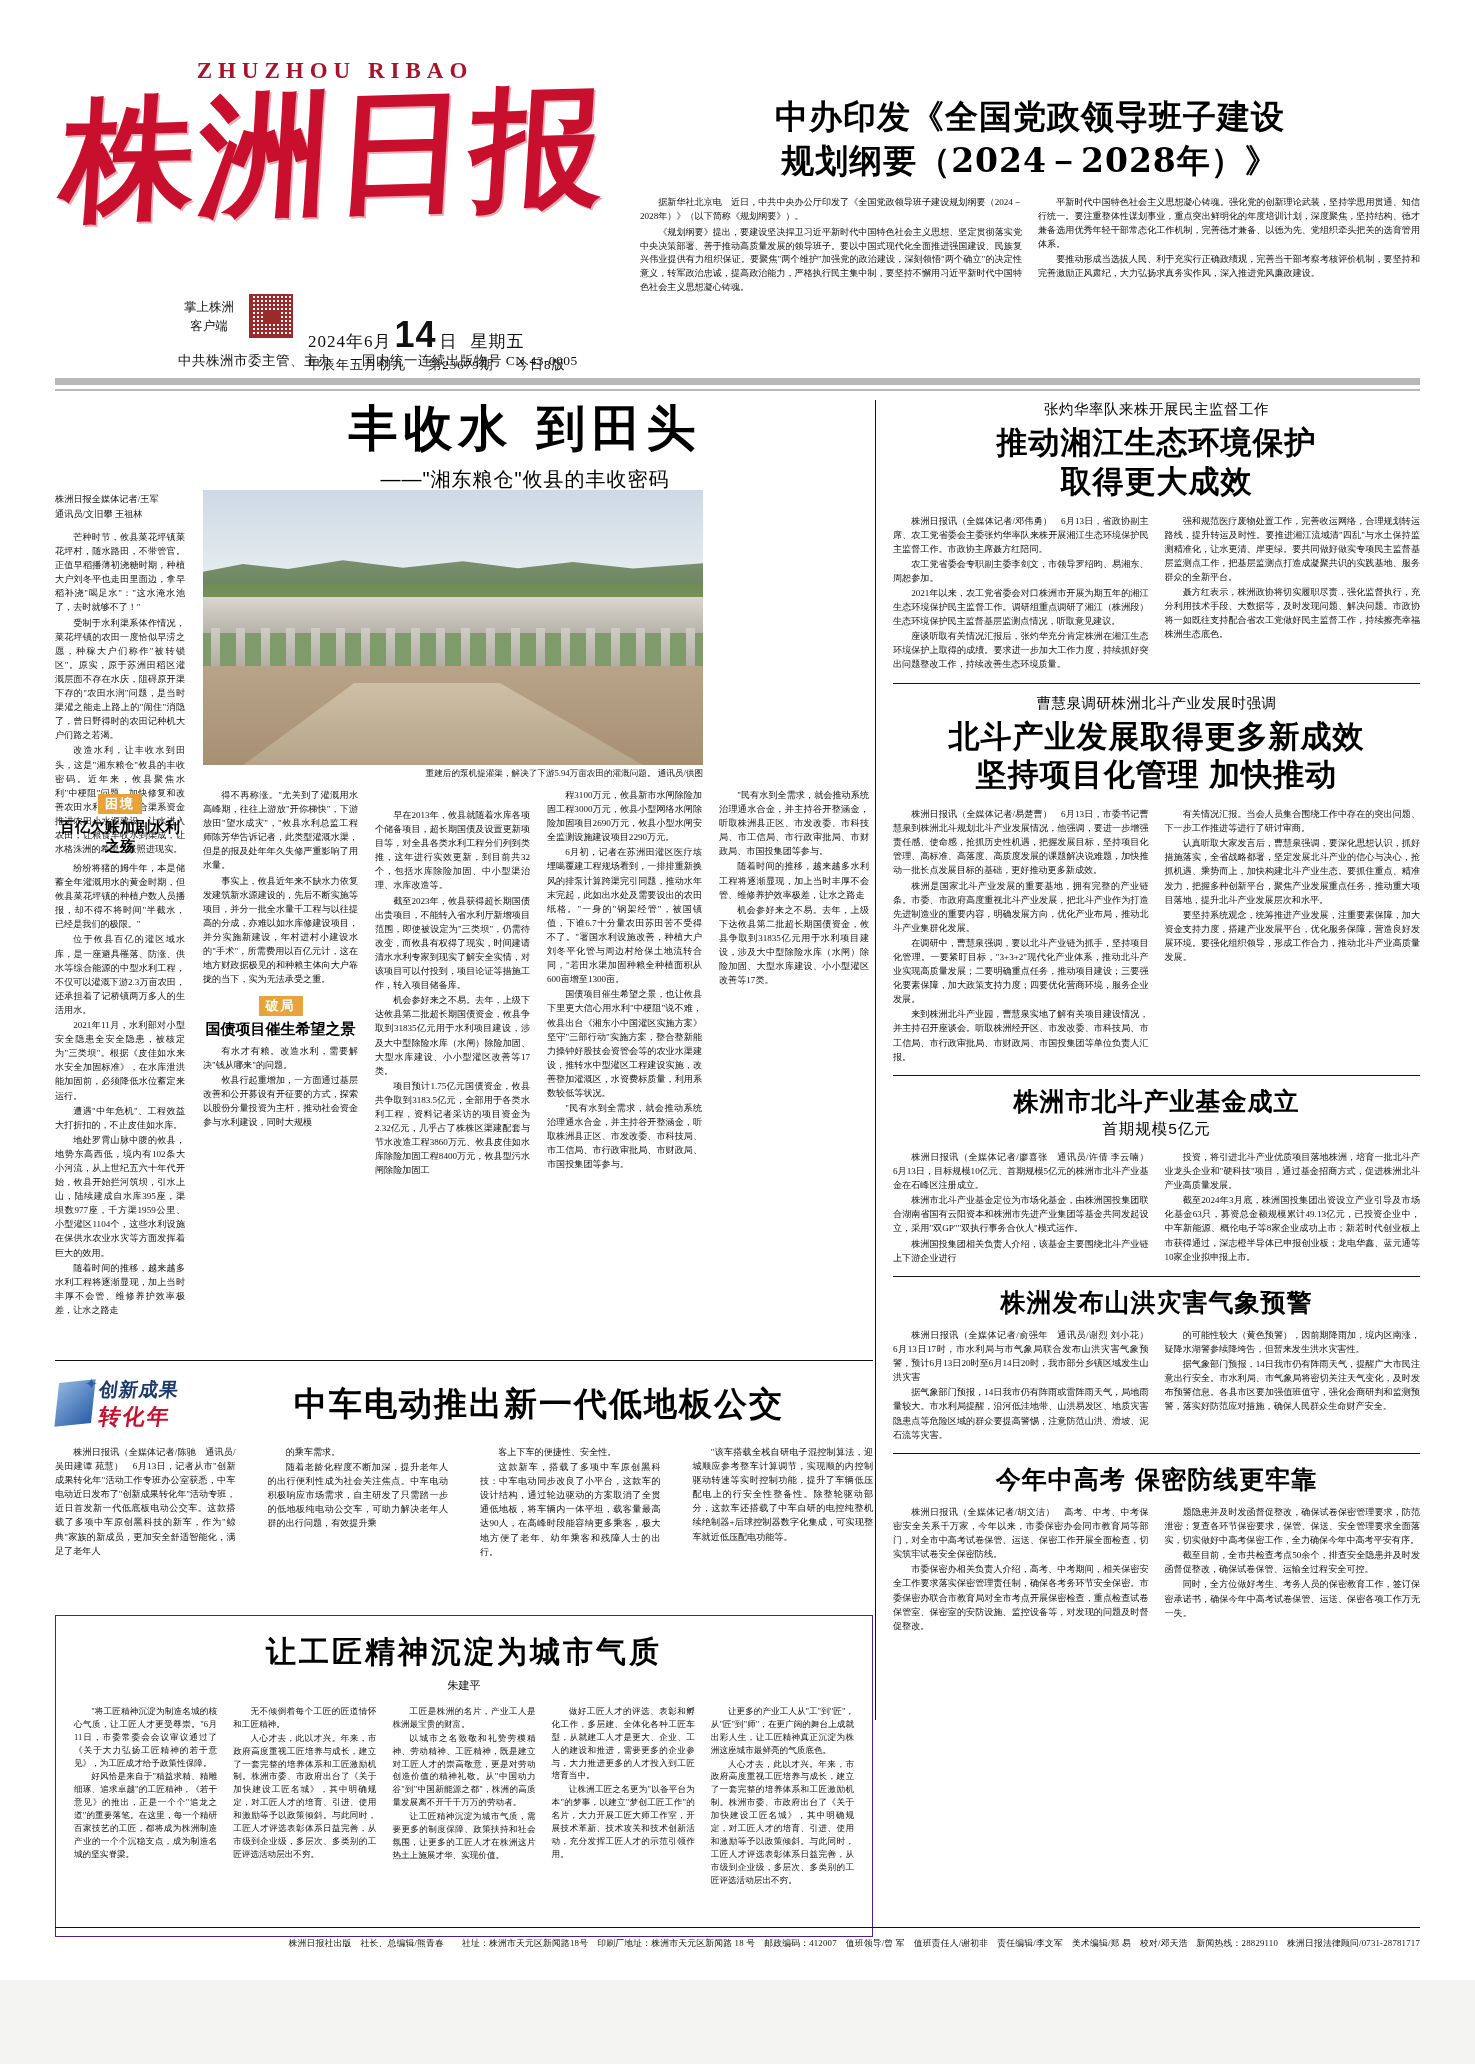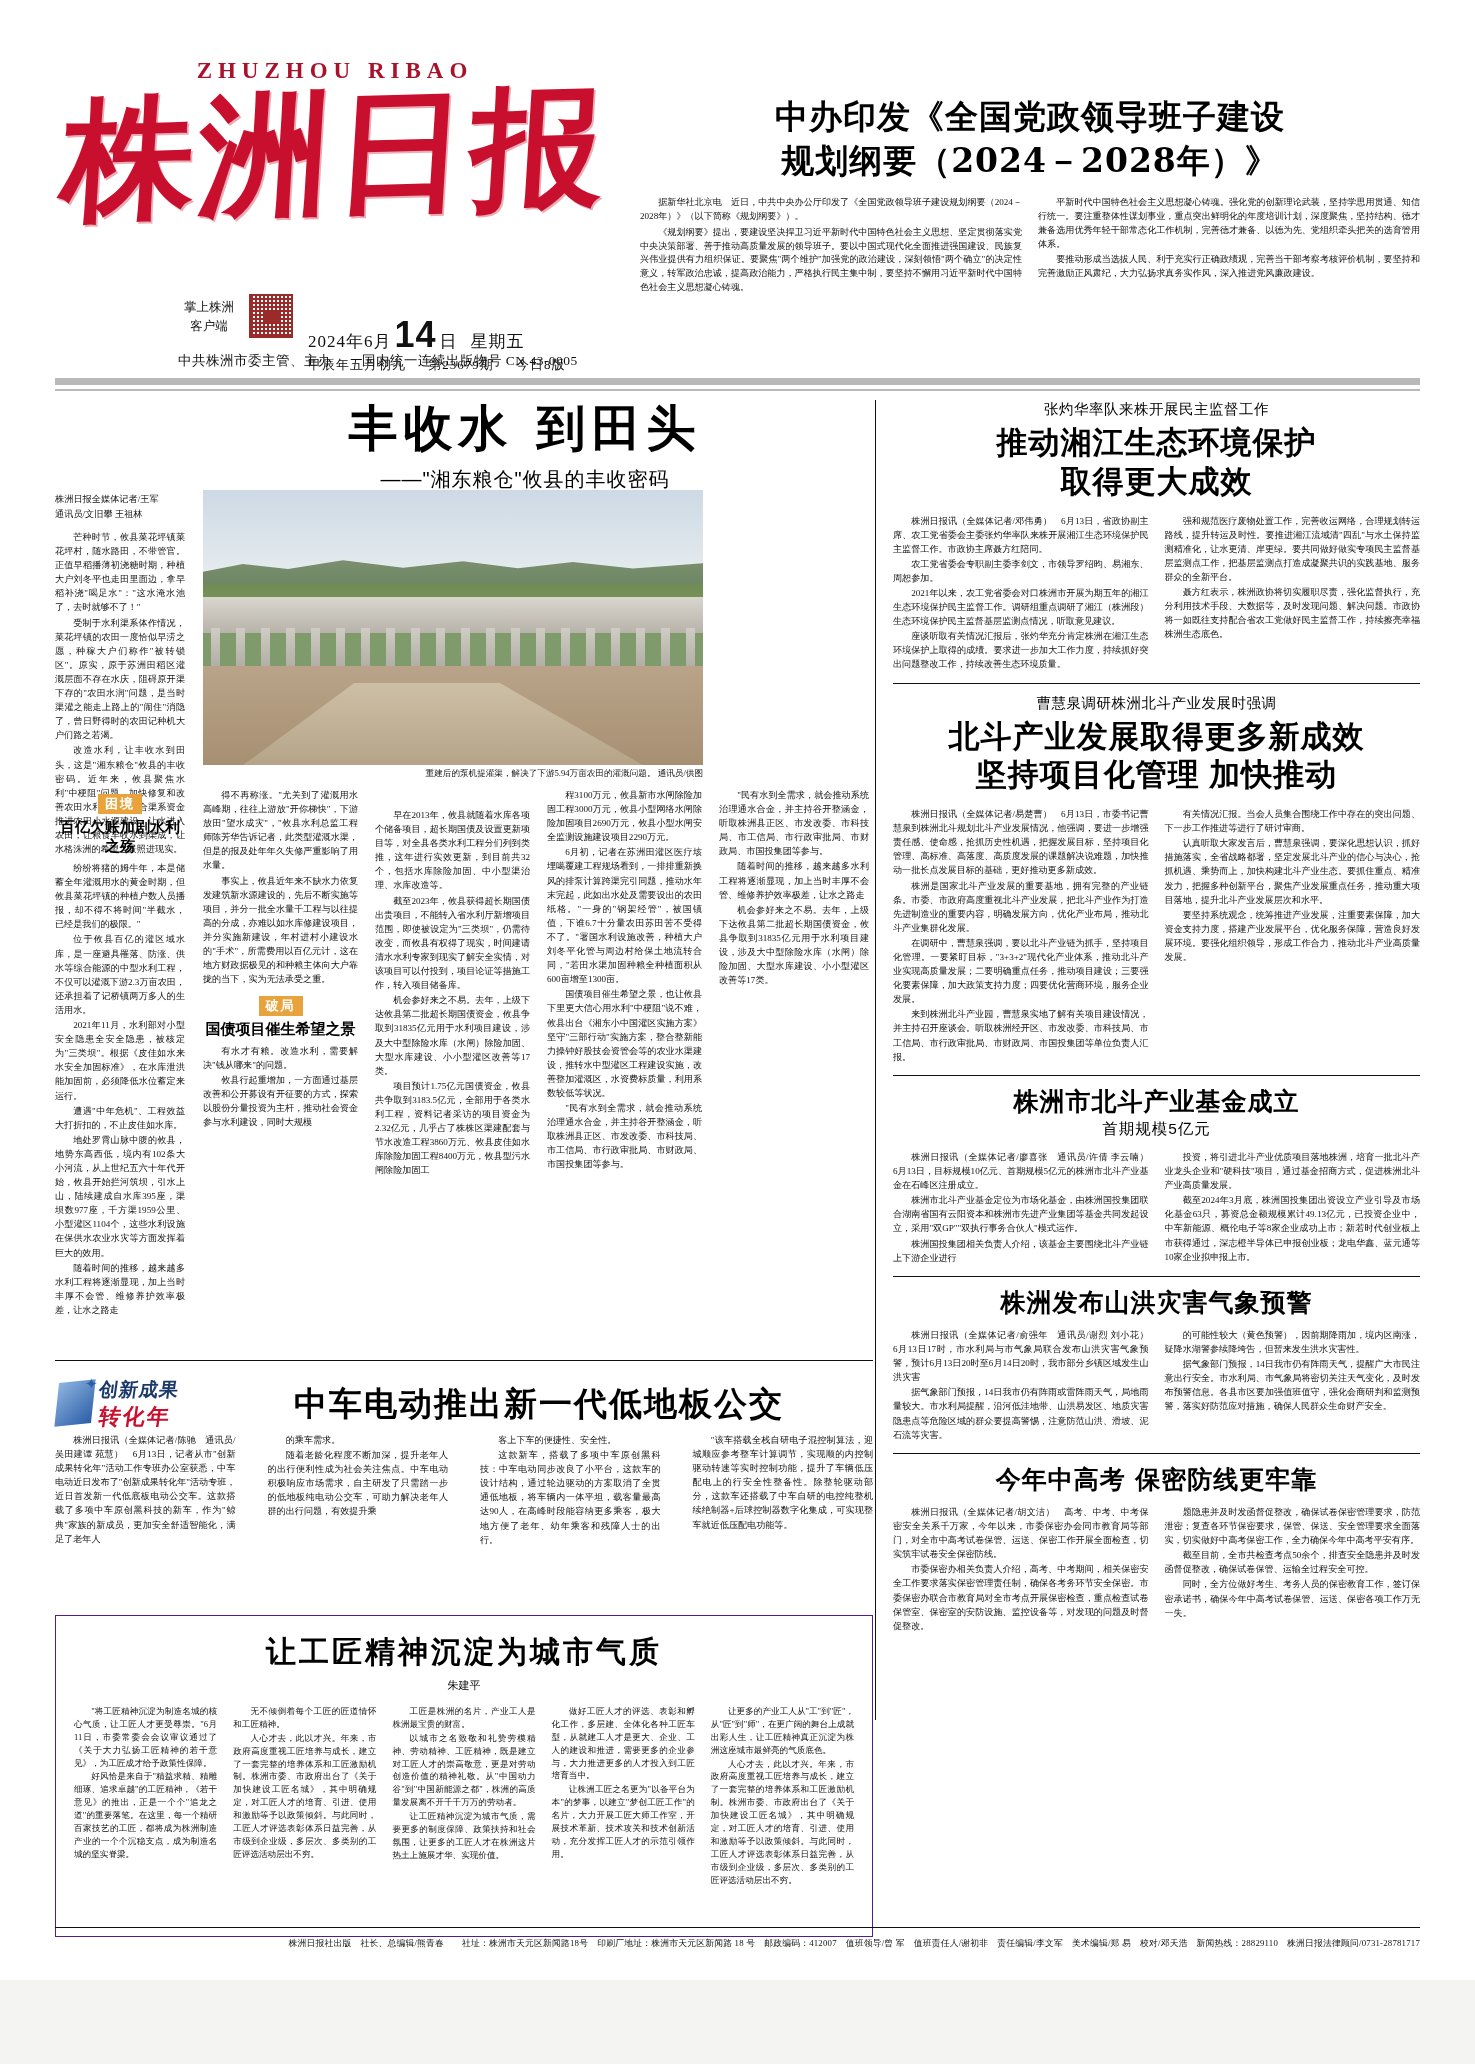--- a/index.html
+++ b/index.html
@@ -261,21 +261,21 @@
     <div class="colblock" style="left:0;top:975px;width:818px;">
       <div style="display:flex;align-items:center;">
         <div class="badge">
           <div class="bk"></div>
           <div class="sp">✦</div>
           <div class="b1">创新成果</div>
           <div class="b2">转化年</div>
         </div>
         <div style="flex:1;text-align:center;font-size:33px;font-weight:bold;letter-spacing:2px;font-family:'DejaVu Serif',serif;">中车电动推出新一代低地板公交</div>
       </div>
-      <div style="display:flex;gap:32px;">
+      <div style="display:flex;gap:32px;margin-top:12px;">
         <div class="txt" style="flex:1;">
           <p>株洲日报讯（全媒体记者/陈驰　通讯员/吴田建谭 苑慧）　6月13日，记者从市"创新成果转化年"活动工作专班办公室获悉，中车电动近日发布了"创新成果转化年"活动专班，近日首发新一代低底板电动公交车。这款搭载了多项中车原创黑科技的新车，作为"鲸典"家族的新成员，更加安全舒适智能化，满足了老年人</p>
         </div>
         <div class="txt" style="flex:1;">
           <p>的乘车需求。</p>
           <p>随着老龄化程度不断加深，提升老年人的出行便利性成为社会关注焦点。中车电动积极响应市场需求，自主研发了只需踏一步的低地板纯电动公交车，可助力解决老年人群的出行问题，有效提升乘</p>
         </div>
         <div class="txt" style="flex:1;">
           <p>客上下车的便捷性、安全性。</p>
           <p>这款新车，搭载了多项中车原创黑科技：中车电动同步改良了小平台，这款车的设计结构，通过轮边驱动的方案取消了全贯通低地板，将车辆内一体平坦，载客量最高达90人，在高峰时段能容纳更多乘客，极大地方便了老年、幼年乘客和残障人士的出行。</p>

